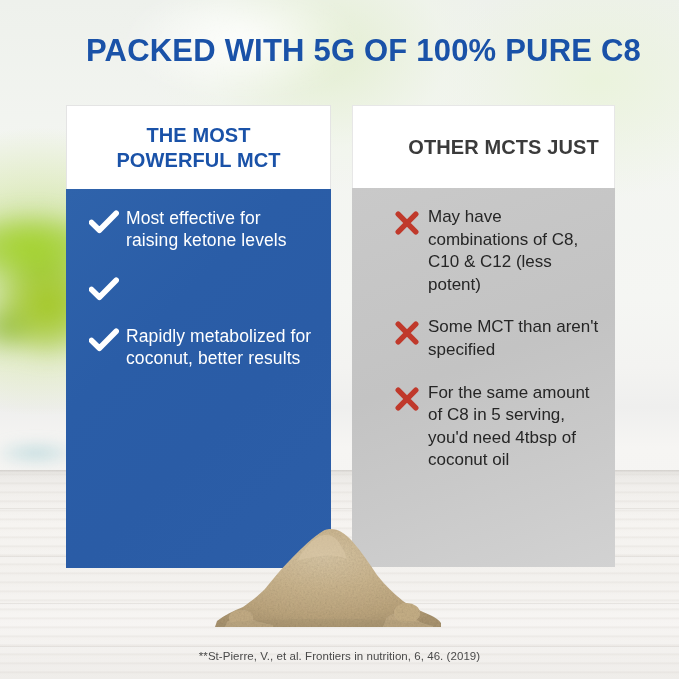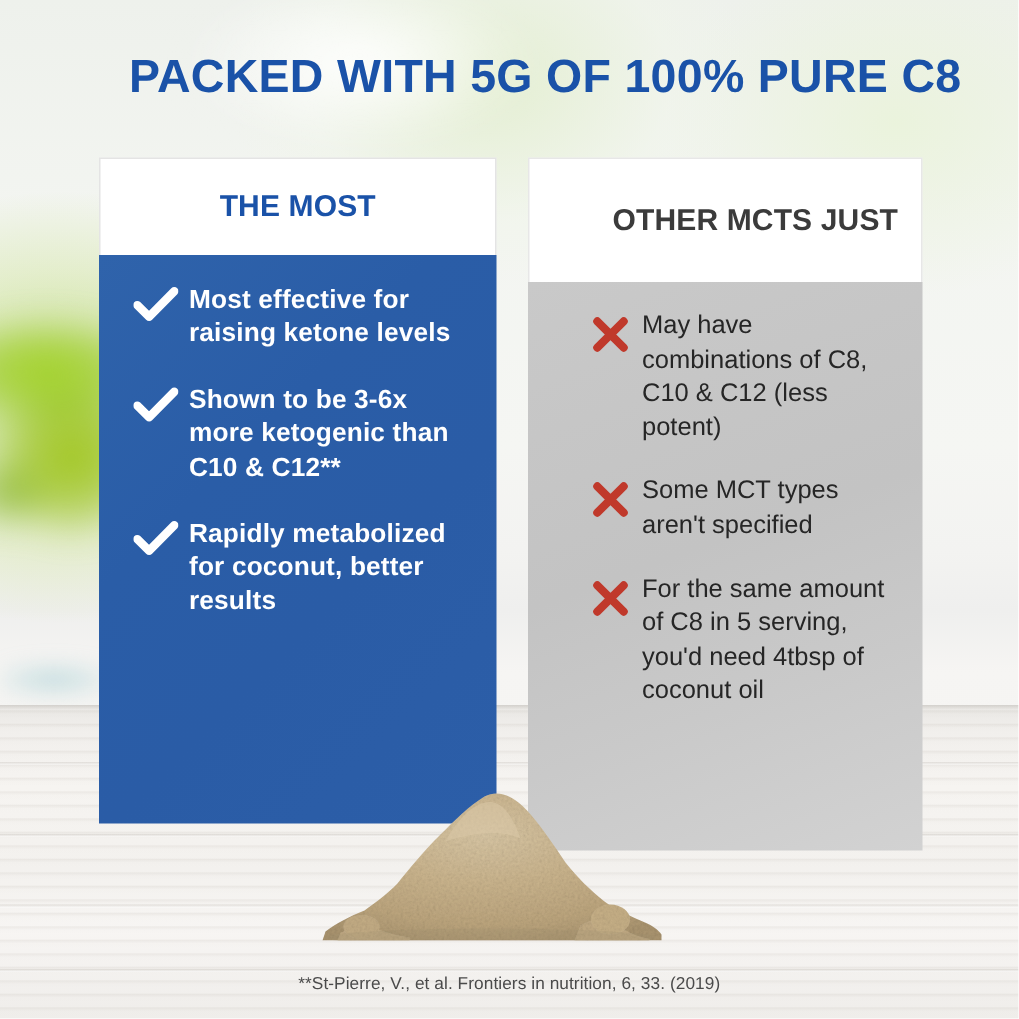--- a/index.html
+++ b/index.html
@@ -139,21 +139,21 @@
   }
 
   
   #panel-left {
     left: 66px;
     top: 105px;
     width: 265px;
     height: 462px;
   }
   #panel-left .panel-head {
-    height: 65px;
+    height: 84px;
     width: 265px;
     border: 1px solid rgba(205,205,205,0.55);
     border-bottom: none;
     text-align: center;
   }
   #panel-left .panel-head-text { color: #1a52a8; }
   #panel-left .panel-body {
     position: relative;
     height: 379px;
     width: 265px;
@@ -197,21 +197,21 @@
     padding-top: 3px;
   }
   .row-text {
     flex: 1 1 auto;
   }
 
   
   #panel-left .row-text {
     color: #ffffff;
     font-size: 17.5px;
-    font-weight: bold;
+    font-weight: normal;
     line-height: 1.28;
     letter-spacing: 0.1px;
   }
   #panel-left .row { margin-bottom: 22px; }
 
   
   #panel-right .row-text {
     color: #262626;
     font-size: 17px;
     font-weight: normal;
@@ -261,40 +261,40 @@
     <div class="plank-seam" style="top:133px"></div>
     <div class="plank-seam" style="top:176px"></div>
   </div>
 
   <div class="headline">PACKED WITH 5G OF 100% PURE C8</div>
 
   <div class="panel" id="panel-left">
     <div class="panel-head">
       <div class="panel-head-text">
         <div>THE MOST</div>
+        <div>POWERFUL MCT</div>
       </div>
     </div>
     <div class="panel-body">
 
       <div class="row">
         <div class="mark check-ico">
           <svg width="30" height="26" viewBox="0 0 30 26" aria-hidden="true">
             <path d="M2.5 12.4 L10.4 20.2 L27.2 3.2" fill="none" stroke="#ffffff" stroke-width="5.6" stroke-linecap="round" stroke-linejoin="round"></path>
           </svg>
         </div>
         <div class="row-text">Most effective for raising ketone levels</div>
       </div>
 
       <div class="row">
         <div class="mark check-ico">
           <svg width="30" height="26" viewBox="0 0 30 26" aria-hidden="true">
             <path d="M2.5 12.4 L10.4 20.2 L27.2 3.2" fill="none" stroke="#ffffff" stroke-width="5.6" stroke-linecap="round" stroke-linejoin="round"></path>
           </svg>
         </div>
-        <div class="row-text">Shown to be 3-6x more ketogenic than C10 &amp; C12**</div>
       </div>
 
       <div class="row">
         <div class="mark check-ico">
           <svg width="30" height="26" viewBox="0 0 30 26" aria-hidden="true">
             <path d="M2.5 12.4 L10.4 20.2 L27.2 3.2" fill="none" stroke="#ffffff" stroke-width="5.6" stroke-linecap="round" stroke-linejoin="round"></path>
           </svg>
         </div>
         <div class="row-text">Rapidly metabolized for coconut, better results</div>
       </div>
@@ -318,21 +318,21 @@
         </div>
         <div class="row-text">May have combinations of C8, C10 &amp; C12 (less potent)</div>
       </div>
 
       <div class="row">
         <div class="mark x-ico">
           <svg width="26" height="26" viewBox="0 0 26 26" aria-hidden="true">
             <path d="M4.2 4.2 L21.8 21.8 M21.8 4.2 L4.2 21.8" fill="none" stroke="#c0392b" stroke-width="5.4" stroke-linecap="round"></path>
           </svg>
         </div>
-        <div class="row-text">Some MCT types aren't specified</div>
+        <div class="row-text">Some MCT than aren't specified</div>
       </div>
 
       <div class="row">
         <div class="mark x-ico">
           <svg width="26" height="26" viewBox="0 0 26 26" aria-hidden="true">
             <path d="M4.2 4.2 L21.8 21.8 M21.8 4.2 L4.2 21.8" fill="none" stroke="#c0392b" stroke-width="5.4" stroke-linecap="round"></path>
           </svg>
         </div>
         <div class="row-text">For the same amount of C8 in 5 serving, you'd need 4tbsp of coconut oil</div>
       </div>
@@ -372,15 +372,15 @@
                L 230,106 L 4,106 Z" fill="url(#pg)" filter="url(#grain)"></path>
       <path d="M16,101 C 26,96 34,96 42,99 C 50,102 56,103 62,104 L 62,106 L 14,106 Z" fill="#c2ab84" filter="url(#grain)"></path>
       <path d="M176,96 C 186,90 196,92 204,98 C 210,102 216,104 222,105 L 222,106 L 172,106 Z" fill="#c2ab84" filter="url(#grain)"></path>
       <ellipse cx="196" cy="92" rx="13" ry="10" fill="#c7b087" filter="url(#grain)"></ellipse>
       <ellipse cx="30" cy="97" rx="12" ry="8" fill="#c4ad85" filter="url(#grain)"></ellipse>
       <path d="M86,40 C 96,22 108,12 118,14 C 126,16 132,26 136,38 C 124,32 104,34 86,40 Z" fill="#dbc9a8" opacity="0.55"></path>
       <ellipse cx="116" cy="104" rx="110" ry="6" fill="#9d8b6d" opacity="0.22"></ellipse>
     </svg>
   </div>
 
-  <div class="footnote">**St-Pierre, V., et al. Frontiers in nutrition, 6, 33. (2019)</div>
+  <div class="footnote">**St-Pierre, V., et al. Frontiers in nutrition, 6, 46. (2019)</div>
 
 </div>
 
 </body></html>

